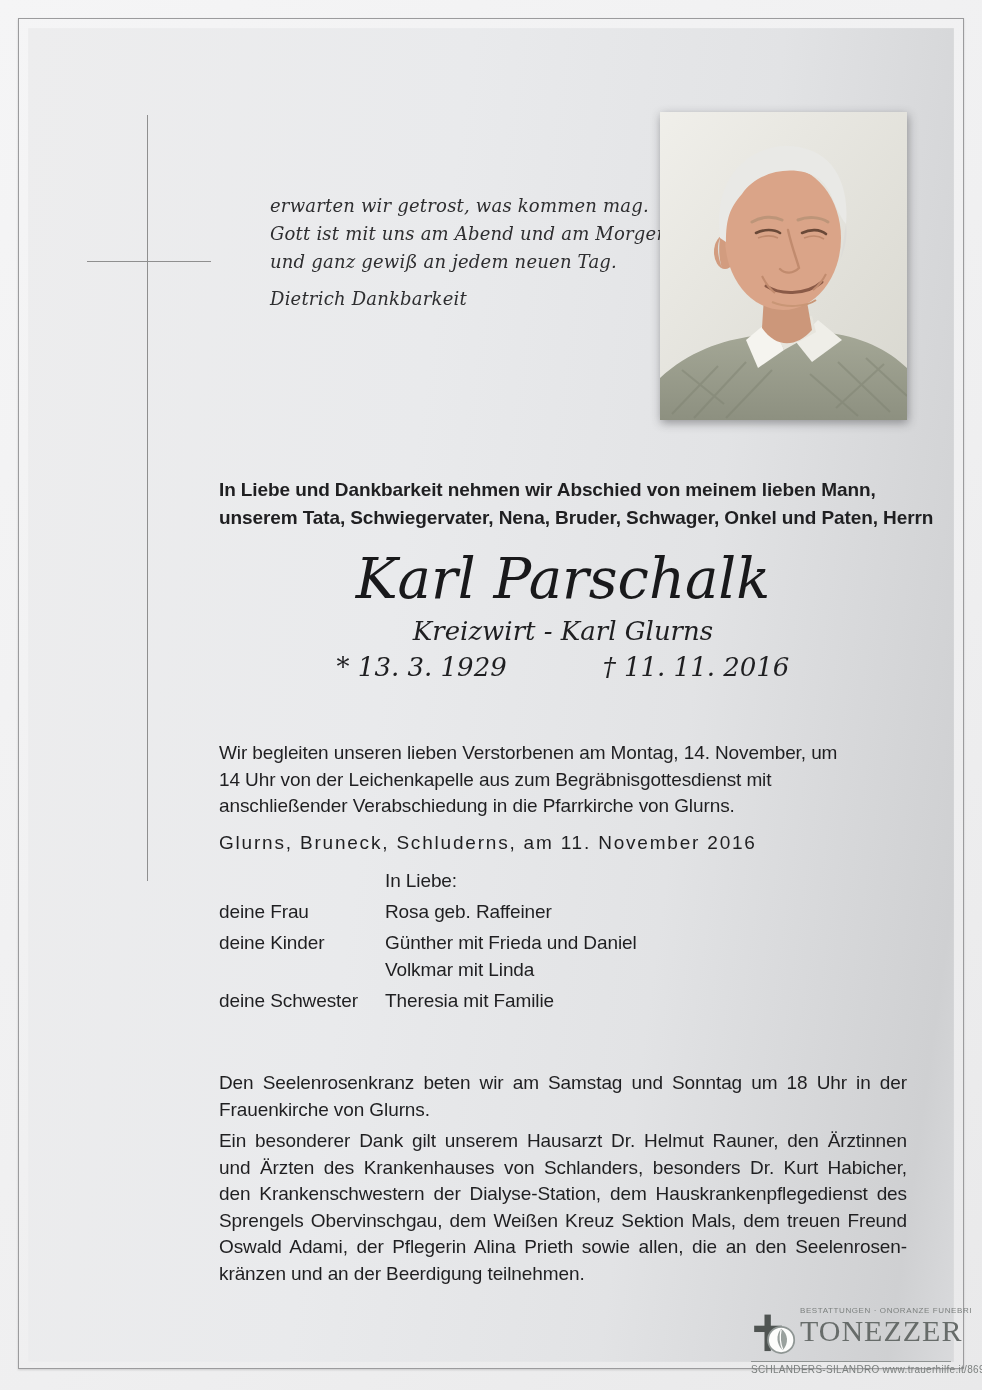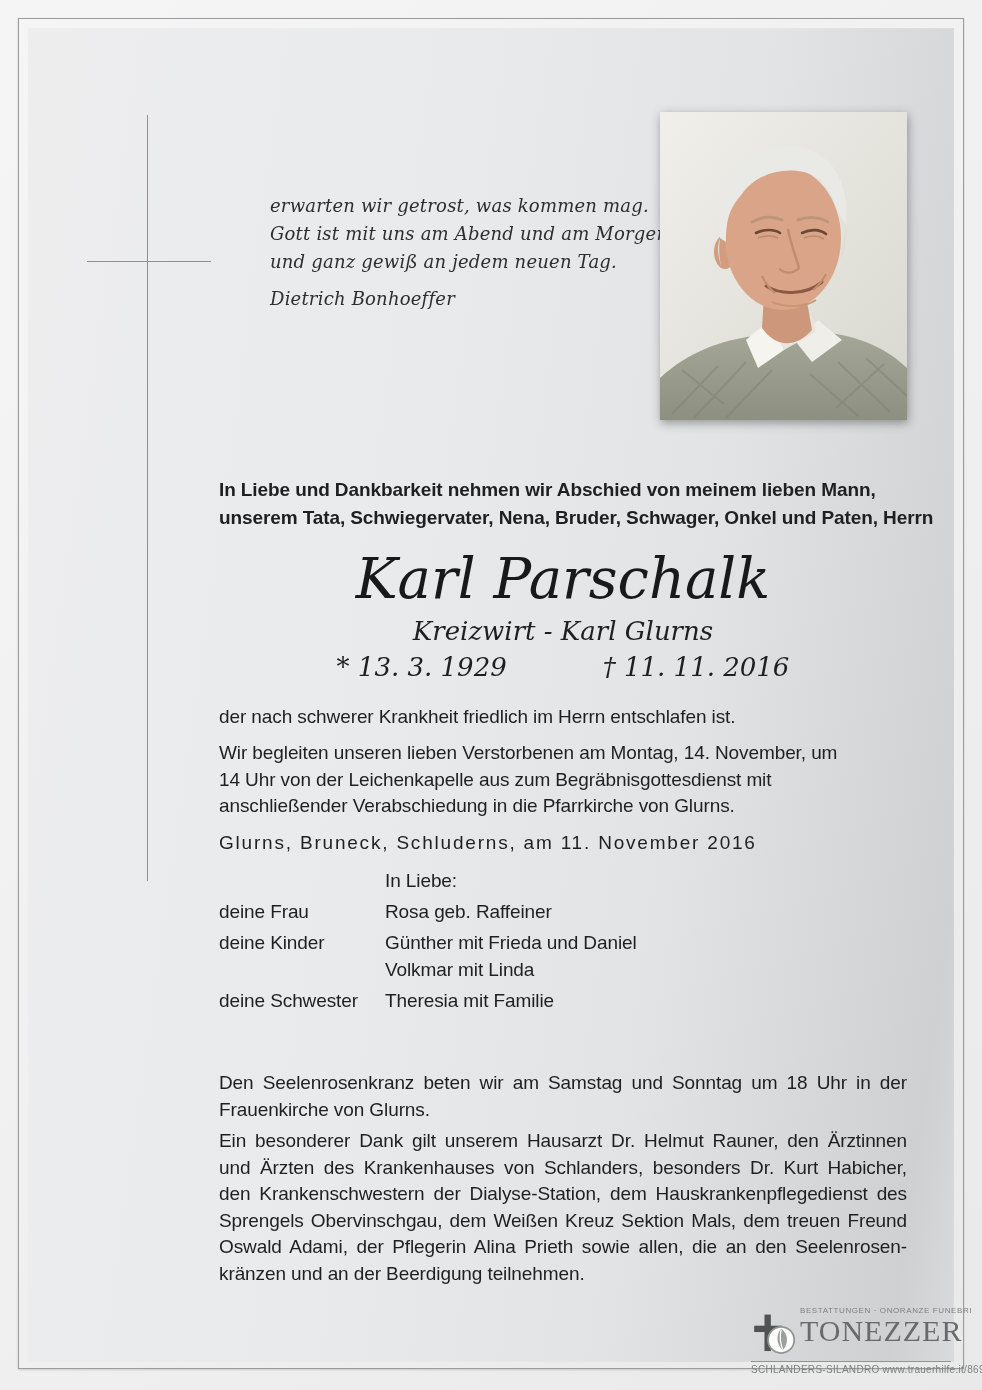--- a/index.html
+++ b/index.html
@@ -120,21 +120,21 @@
 
   <div class="card">
 
     <div class="cross-v"></div>
     <div class="cross-h"></div>
 
     <div class="quote">
       <div>erwarten wir getrost, was kommen mag.</div>
       <div>Gott ist mit uns am Abend und am Morgen</div>
       <div>und ganz gewiß an jedem neuen Tag.</div>
-      <div class="author">Dietrich Bonhoeffer</div>
+      <div class="author">Dietrich Dankbarkeit</div>
     </div>
 
     <div class="photo">
       <svg viewBox="0 0 247 308" preserveAspectRatio="none" aria-hidden="true">
         <defs>
           <linearGradient id="pbg" x1="0" y1="0" x2="1" y2="1">
             <stop offset="0" stop-color="#f0efea"></stop>
             <stop offset="1" stop-color="#d8d7cf"></stop>
           </linearGradient>
           <linearGradient id="sw" x1="0" y1="0" x2="0" y2="1">
@@ -192,21 +192,20 @@
     </div>
 
     <h1 class="name">Karl Parschalk</h1>
     <div class="byname">Kreizwirt - Karl Glurns</div>
 
     <div class="dates">
       <span>* 13. 3. 1929</span>
       <span>† 11. 11. 2016</span>
     </div>
 
-    <div class="notice bodytext">der nach schwerer Krankheit friedlich im Herrn entschlafen ist.</div>
 
     <div class="funeral bodytext">
       <div>Wir begleiten unseren lieben Verstorbenen am Montag, 14. November, um</div>
       <div>14 Uhr von der Leichenkapelle aus zum Begräbnisgottesdienst mit</div>
       <div>anschließender Verabschiedung in die Pfarrkirche von Glurns.</div>
     </div>
 
     <div class="placedate bodytext">Glurns, Bruneck, Schluderns, am 11. November 2016</div>
 
     <div class="family bodytext">

